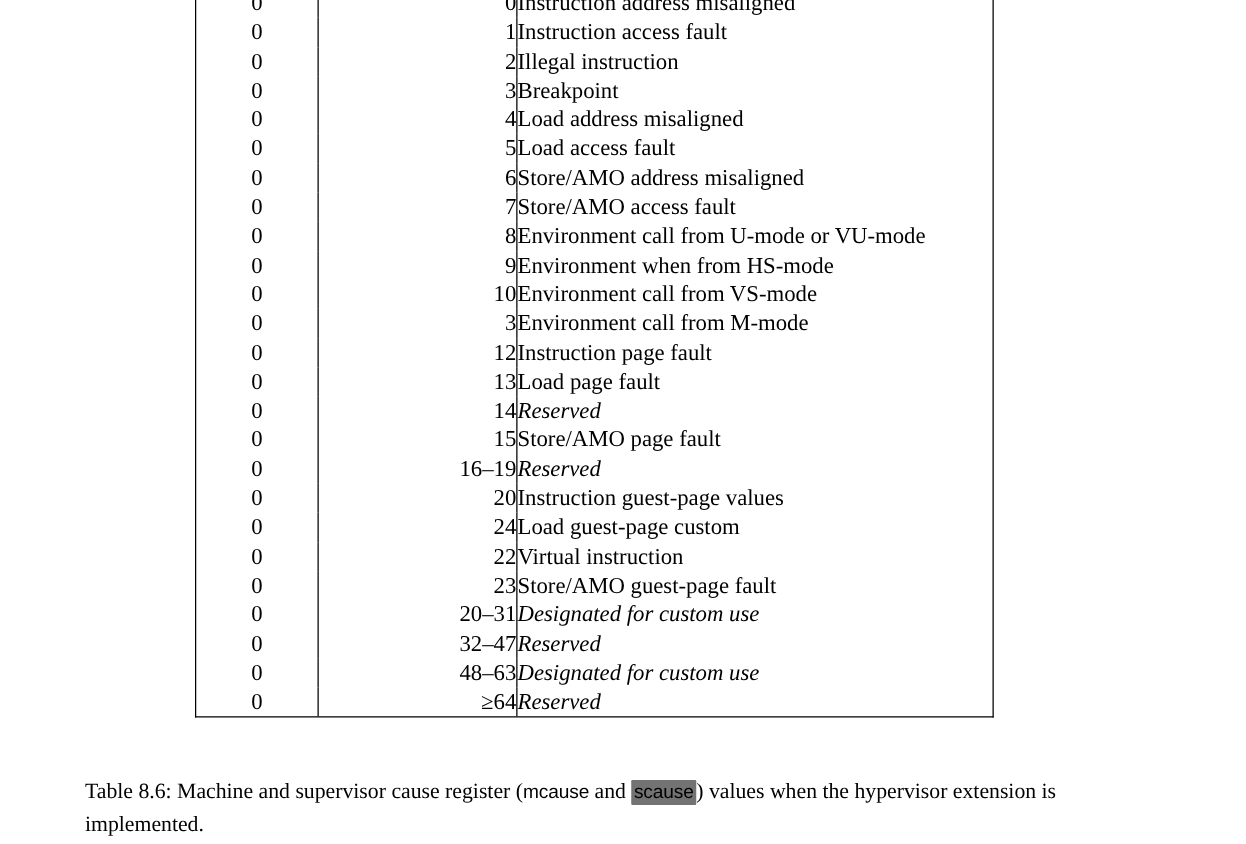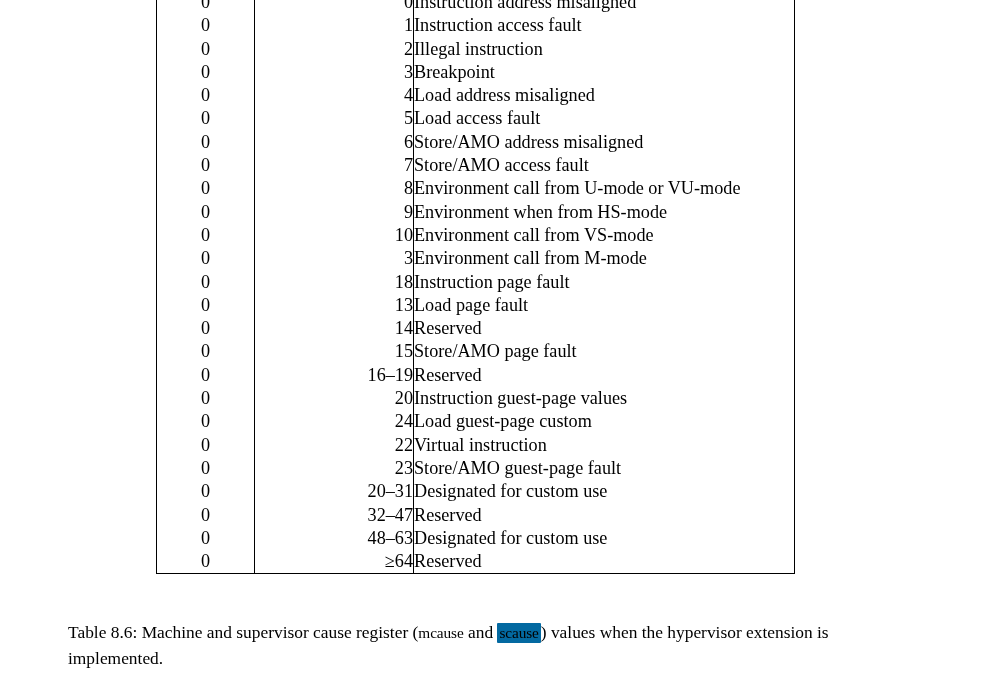--- a/index.html
+++ b/index.html
@@ -59,41 +59,42 @@
     border-right: 1.3px solid #000;
   }
 
   
   td.col-desc {
     text-align: left;
     padding-left: 6px;
   }
 
   td.col-desc .reserved {
+    font-style: italic;
   }
 
   
   #table-caption {
     position: absolute;
     left: 68px;
     top: 620px;
     width: 816px;
     font-size: 17.4px;
     line-height: 24.6px;
     text-align: left;
   }
 
   #table-caption .mono {
-    font-family: Liberation Serif, serif;
+    font-family: Liberation Sans, sans-serif;
     font-size: 15.3px;
     letter-spacing: -0.1px;
   }
 
   #table-caption .hl {
-    background-color: #0369a1;
+    background-color: #737373;
     padding: 1px 2px 2px 2px;
     border-radius: 1px;
   }
 </style>
 </head>
 <body>
 
 <div id="cause-table">
   <table>
     <tbody id="table-body">
@@ -152,21 +153,21 @@
           <td class="col-code">10</td>
           <td class="col-desc"><span>Environment call from VS-mode</span></td>
         </tr>
         <tr>
           <td class="col-interrupt">0</td>
           <td class="col-code">3</td>
           <td class="col-desc"><span>Environment call from M-mode</span></td>
         </tr>
         <tr>
           <td class="col-interrupt">0</td>
-          <td class="col-code">18</td>
+          <td class="col-code">12</td>
           <td class="col-desc"><span>Instruction page fault</span></td>
         </tr>
         <tr>
           <td class="col-interrupt">0</td>
           <td class="col-code">13</td>
           <td class="col-desc"><span>Load page fault</span></td>
         </tr>
         <tr>
           <td class="col-interrupt">0</td>
           <td class="col-code">14</td>

